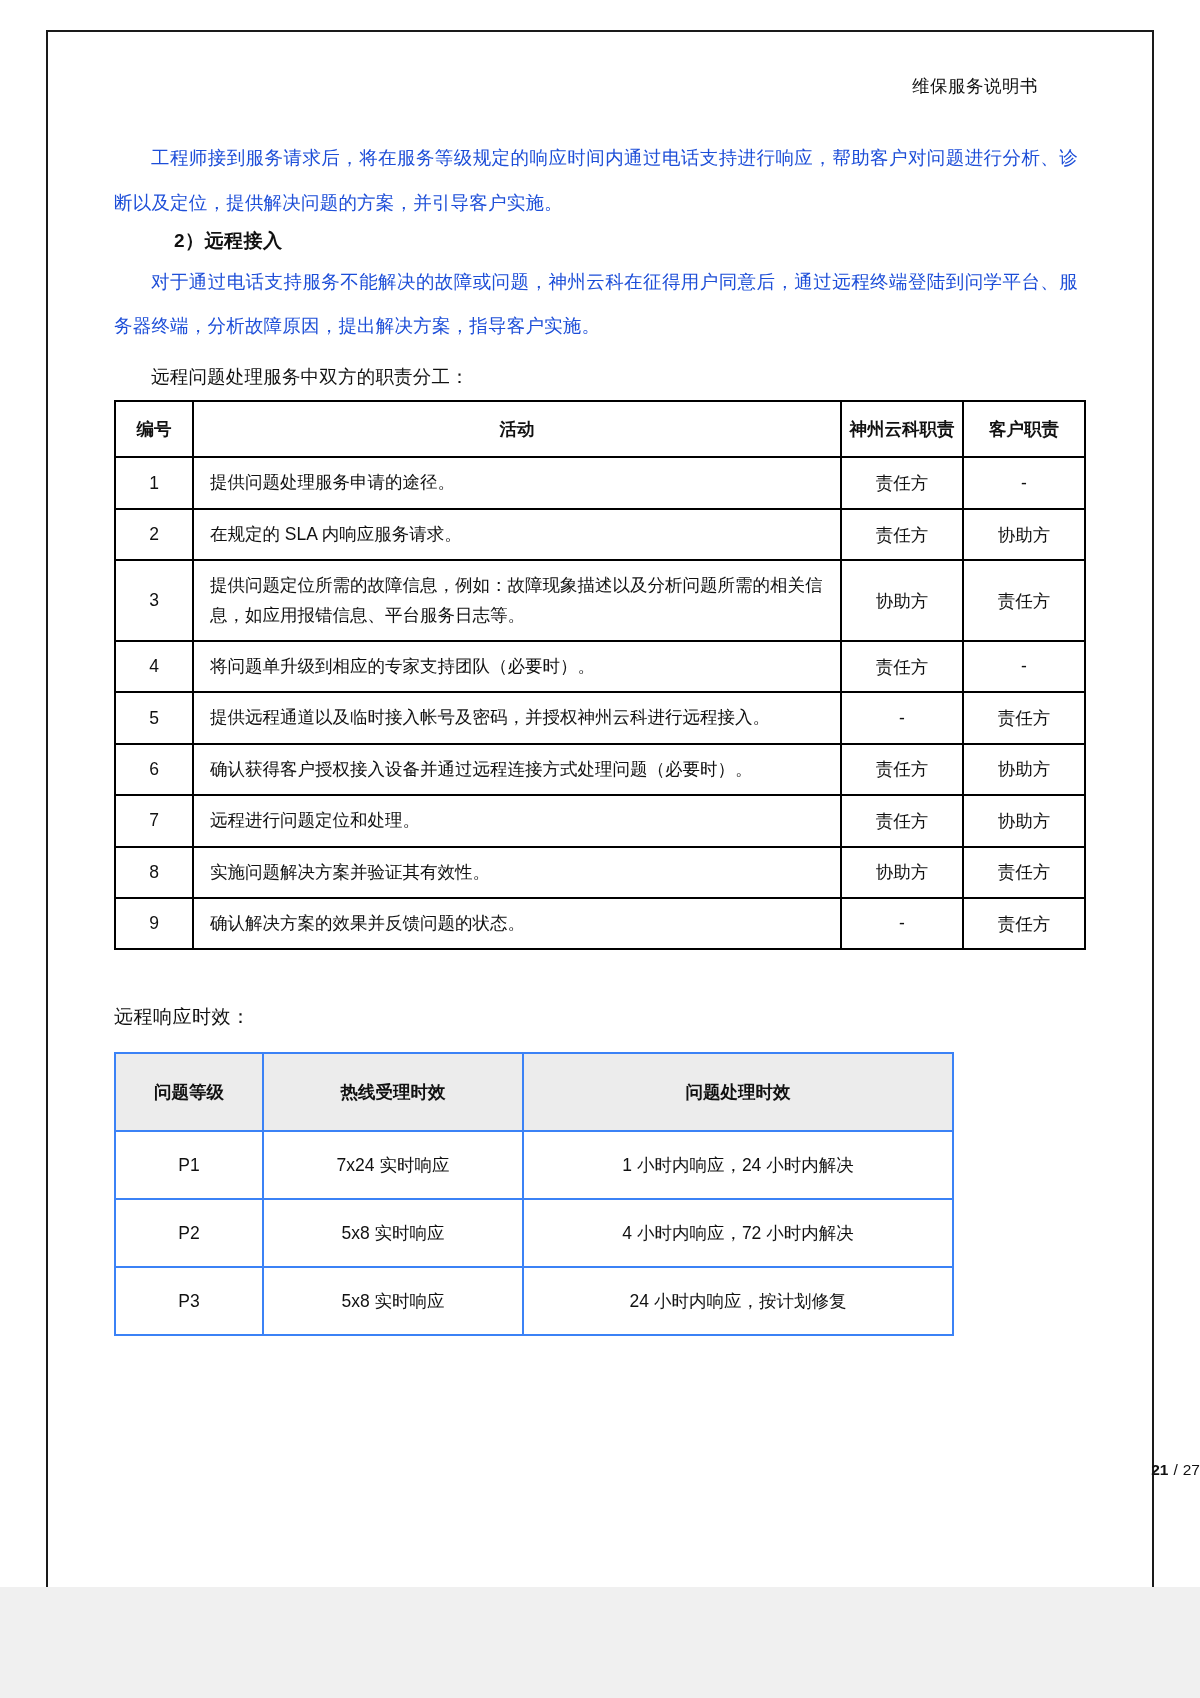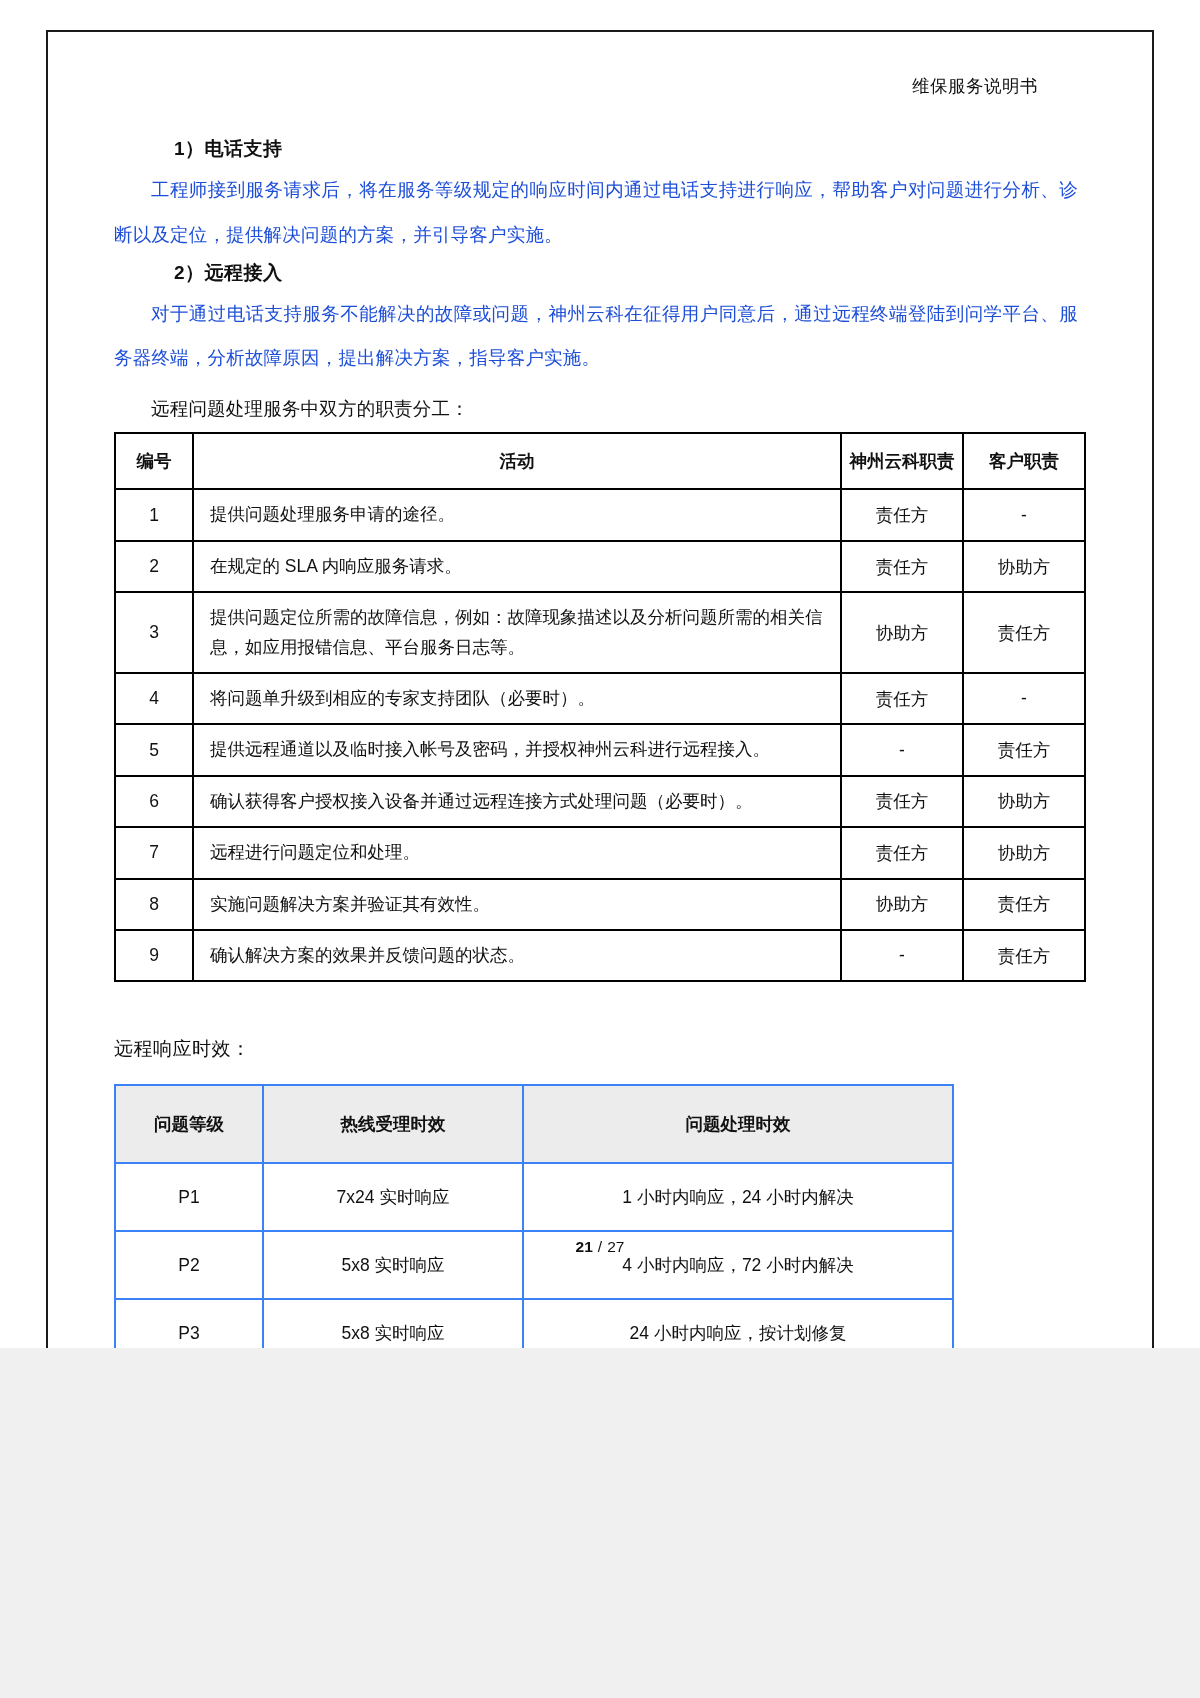--- a/index.html
+++ b/index.html
@@ -6,21 +6,21 @@
     margin: 0;
     padding: 0;
     background: #f0f0f0;
   }
   body {
     font-family: "Liberation Sans", sans-serif;
   }
   .page {
     position: relative;
     width: 1200px;
-    height: 1348px;
+    height: 1587px;
     background: #ffffff;
     margin: 0 auto;
     box-sizing: border-box;
     overflow: hidden;
     padding-left: 40px;
   }
   .page-border {
     position: absolute;
     left: 46px;
     top: 30px;
@@ -137,38 +137,37 @@
     padding: 21px 6px;
   }
   .t2 .c1 { width: 148px; }
   .t2 .c2 { width: 260px; }
   .t2 .c3 { width: auto; }
 
   .footer {
     position: absolute;
     left: 0;
     right: 0;
-    bottom: 92px;
-    text-align: center;
+    bottom: 108px;
+    text-align: right;
     font-size: 15.5px;
     color: #111;
   }
   .footer .pn { font-weight: bold; }
   .footer .sep { margin: 0 5px; }
 </style>
 </head>
 <body>
 
 <div class="page">
   <div class="page-border"></div>
   <div class="content">
 
     <div class="header-line">维保服务说明书</div>
 
-    <h3 class="h-item">1）电话支持</h3>
     <p class="para">工程师接到服务请求后，将在服务等级规定的响应时间内通过电话支持进行响应，帮助客户对问题进行分析、诊断以及定位，提供解决问题的方案，并引导客户实施。</p>
 
     <h3 class="h-item">2）远程接入</h3>
     <p class="para">对于通过电话支持服务不能解决的故障或问题，神州云科在征得用户同意后，通过远程终端登陆到问学平台、服务器终端，分析故障原因，提出解决方案，指导客户实施。</p>
 
     <p class="lead">远程问题处理服务中双方的职责分工：</p>
 
     <table class="t1">
       <colgroup>
         <col style="width:78px">

